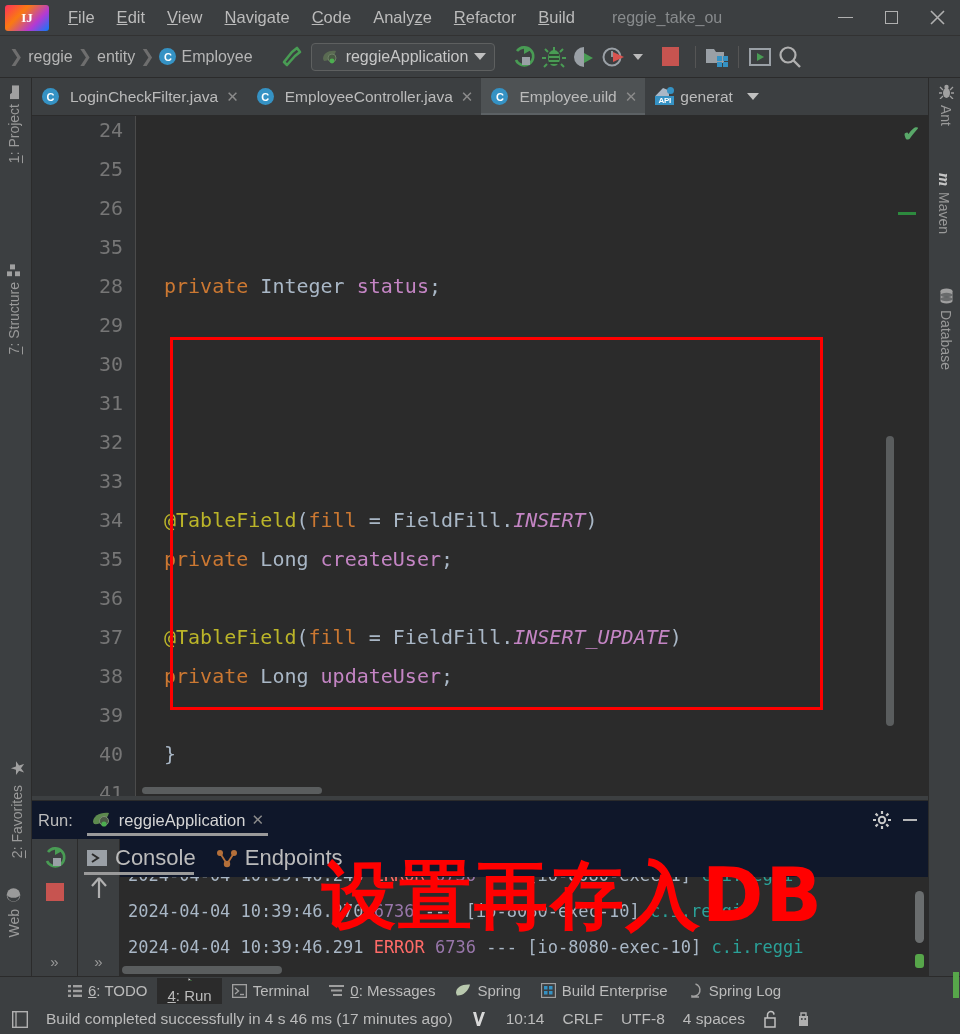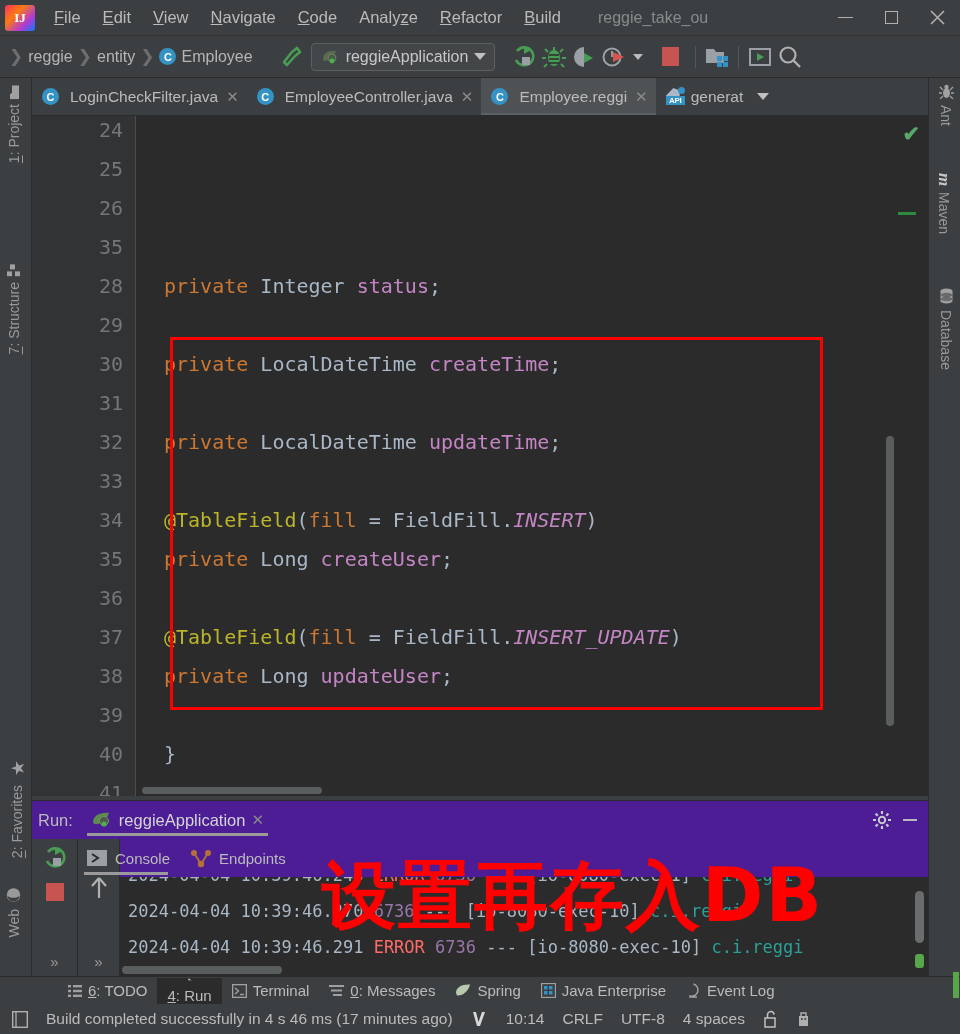--- a/index.html
+++ b/index.html
@@ -11,21 +11,21 @@
   }
   #app { position: relative; width: 960px; height: 1034px; }
 
   
   .titlebar {
     position: absolute; left: 0; top: 0; width: 960px; height: 36px;
     background: #3c3f41; display: flex; align-items: center;
     border-bottom: 1px solid #323232;
   }
   .ij-logo {
-    width: 30px; height: 26px; margin-left: 5px; margin-right: 8px;
+    width: 44px; height: 26px; margin-left: 5px; margin-right: 8px;
     border-radius: 3px; position: relative; flex: none;
     background: linear-gradient(135deg,#fe315d 0%,#f97a12 35%,#b339d4 70%,#087cfa 100%);
     display:flex; align-items:center; justify-content:center;
   }
   .ij-logo span {
     color: #fff; font-size: 13px; font-weight: bold;
     font-family: "Liberation Serif", serif; line-height: 1;
   }
   .menubar { display: flex; align-items: center; gap: 0px; }
   .menu-item {
@@ -173,21 +173,21 @@
     background: #2d8a3e;
   }
   .ed-hscroll {
     position: absolute; left: 110px; bottom: 2px; width: 180px; height: 7px;
     background: #5a5d5e; border-radius: 4px;
   }
 
   
   .runpanel {
     position: absolute; left: 32px; top: 800px; right: 32px; bottom: 58px;
-    background: #4c1d95; border-top: 1px solid #2b2b2b;
+    background: #0f172a; border-top: 1px solid #2b2b2b;
   }
   .run-header {
     position: relative; height: 38px; display: flex; align-items: center;
     padding-left: 6px;
   }
   .run-label { color: #bbbbbb; font-size: 16.5px; margin-right: 10px; }
   .run-tab {
     display: flex; align-items: center; gap: 6px; padding: 0 8px;
     color: #d5d5d5; font-size: 16.5px; position: relative; height: 38px;
   }
@@ -207,21 +207,21 @@
     width: 42px; background: #3c3f41; display: flex; flex-direction: column;
     align-items: center; padding-top: 36px; gap: 12px; border-right: 1px solid #2b2b2b;
   }
   .chev { color: #9a9a9a; font-size: 15px; margin-top: auto; margin-bottom: 6px; }
   .sub-tabs {
     position: absolute; left: 46px; top: 0; height: 38px; display: flex;
     align-items: center; gap: 0px;
   }
   .sub-tab {
     display: flex; align-items: center; gap: 7px; padding: 0 12px 0 8px;
-    color: #bbbbbb; font-size: 15px; height: 38px; position: relative;
+    color: #bbbbbb; font-size: 22px; height: 38px; position: relative;
   }
   .sub-tab.active::after {
     content:''; position:absolute; left:6px; right:14px; bottom:2px;
     height:3px; background:#9a9a9a;
   }
   .console {
     position: absolute; left: 88px; top: 38px; right: 0; bottom: 0;
     background: #2b2b2b; overflow: hidden;
   }
   .logline {
@@ -461,21 +461,21 @@
       <span>LoginCheckFilter.java</span>
       <span class="close">✕</span>
     </div>
     <div class="tab">
       <span class="cls-badge">C</span>
       <span>EmployeeController.java</span>
       <span class="close">✕</span>
     </div>
     <div class="tab active">
       <span class="cls-badge">C</span>
-      <span>Employee.reggi</span>
+      <span>Employee.uild</span>
       <span class="close">✕</span>
     </div>
     <div class="tab">
       <span class="api-badge">
         <span class="api-top"></span>
         <span class="api-dot"></span>
         <span class="api-txt">API</span>
       </span>
       <span>generat</span>
       <span class="caret" style="margin-left:8px"></span>
@@ -498,22 +498,20 @@
         <div class="gnum" style="top: 433px;">35</div>
         <div class="gnum" style="top: 472px;">36</div>
         <div class="gnum" style="top: 511px;">37</div>
         <div class="gnum" style="top: 550px;">38</div>
         <div class="gnum" style="top: 589px;">39</div>
         <div class="gnum" style="top: 628px;">40</div>
         <div class="gnum" style="top: 667px;">41</div>
       </div>
     <div class="codearea" id="codearea">
         <div class="cl" style="top: 160px;"><span class="kw">private</span><span class="typ"> Integer </span><span class="fld">status</span><span class="pun">;</span></div>
-        <div class="cl" style="top: 238px;"><span class="kw">private</span><span class="typ"> LocalDateTime </span><span class="fld">createTime</span><span class="pun">;</span></div>
-        <div class="cl" style="top: 316px;"><span class="kw">private</span><span class="typ"> LocalDateTime </span><span class="fld">updateTime</span><span class="pun">;</span></div>
         <div class="cl" style="top: 394px;"><span class="ann">@TableField</span><span class="par">(</span><span class="kw">fill</span><span class="pun"> = </span><span class="typ">FieldFill.</span><span class="sta">INSERT</span><span class="par">)</span></div>
         <div class="cl" style="top: 433px;"><span class="kw">private</span><span class="typ"> Long </span><span class="fld">createUser</span><span class="pun">;</span></div>
         <div class="cl" style="top: 511px;"><span class="ann">@TableField</span><span class="par">(</span><span class="kw">fill</span><span class="pun"> = </span><span class="typ">FieldFill.</span><span class="sta">INSERT_UPDATE</span><span class="par">)</span></div>
         <div class="cl" style="top: 550px;"><span class="kw">private</span><span class="typ"> Long </span><span class="fld">updateUser</span><span class="pun">;</span></div>
         <div class="cl" style="top: 628px;"><span class="pun">}</span></div>
       </div>
     <div class="check-mark">✔</div>
     <div class="err-stripe"></div>
     <div class="ed-scroll"></div>
     <div class="ed-hscroll"></div>
@@ -645,27 +643,27 @@
       <span>Spring</span>
     </div>
     <div class="bs-item">
       <svg width="15" height="15" viewBox="0 0 15 15">
         <rect x="0.5" y="0.5" width="14" height="14" fill="none" stroke="#a0a0a0" stroke-width="1.3"></rect>
         <rect x="3" y="3" width="3.5" height="3.5" fill="#3592c4"></rect>
         <rect x="8" y="3" width="3.5" height="3.5" fill="#3592c4"></rect>
         <rect x="3" y="8" width="3.5" height="3.5" fill="#3592c4"></rect>
         <rect x="8" y="8" width="3.5" height="3.5" fill="#3592c4"></rect>
       </svg>
-      <span>Java Enterprise</span>
+      <span>Build Enterprise</span>
     </div>
     <div class="bs-item">
       <svg width="15" height="15" viewBox="0 0 15 15">
         <path d="M7.5 1 A6 6 0 1 1 4 13 L4 14 L11 14" fill="none" stroke="#a0a0a0" stroke-width="1.5"></path>
       </svg>
-      <span>Event Log</span>
+      <span>Spring Log</span>
     </div>
   </div>
   <div class="scroll-right-green"></div>
 
   <div class="statusbar">
     <span class="sb-item" style="padding-left:12px">
       <svg width="16" height="17" viewBox="0 0 16 17">
         <rect x="0.7" y="0.7" width="14.6" height="15.6" fill="none" stroke="#b0b0b0" stroke-width="1.4"></rect>
         <path d="M4 1 L4 16" stroke="#b0b0b0" stroke-width="1.3"></path>
       </svg>

